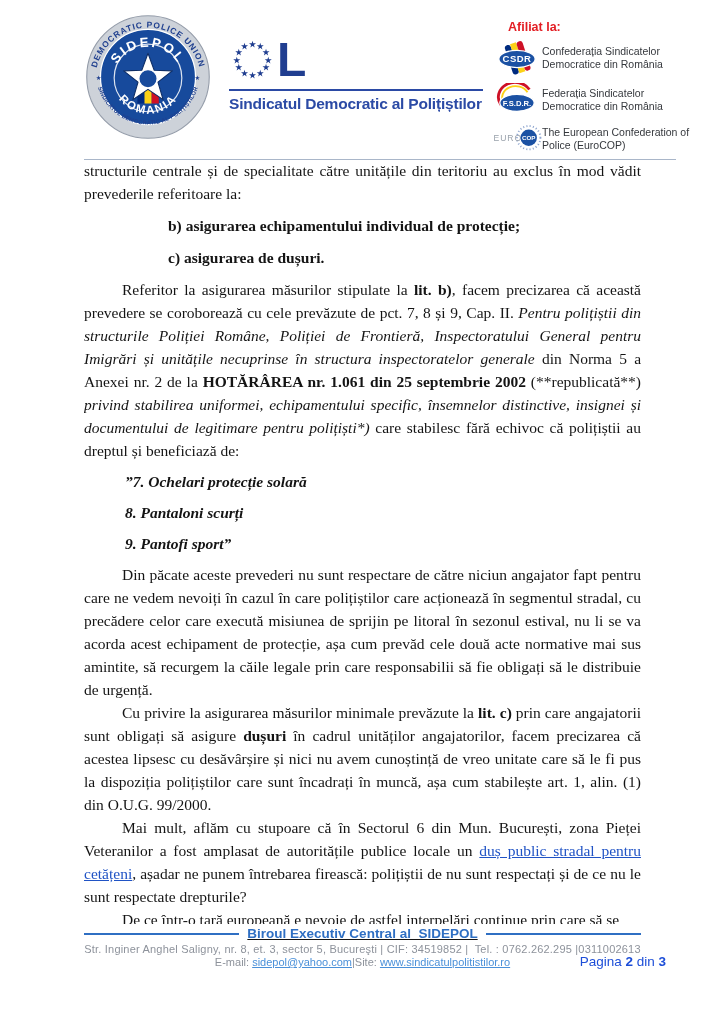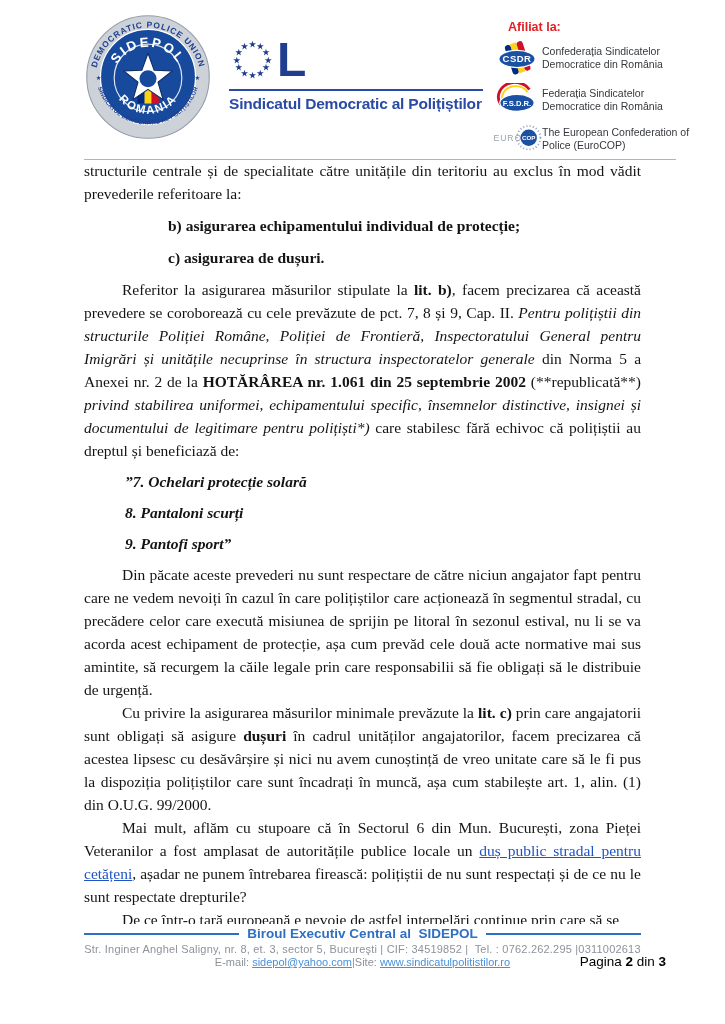--- a/index.html
+++ b/index.html
@@ -32,29 +32,29 @@
   .doc p{margin:0;}
   .indent{text-indent:38px;}
   .measures{margin:9px 0 9px 84px;}
   .measure-item{font-weight:bold;margin:9px 0;text-align:left;}
   .quotes{margin:5px 0 5px 41px;}
   .quote-item{font-weight:bold;font-style:italic;margin:8px 0;text-align:left;}
   .doclink{color:#2053c5;text-decoration:underline;cursor:pointer;}
   
   .footer{position:absolute;left:84px;width:557px;top:926px;
     font-family:"Liberation Sans",sans-serif;}
-  .footer-rule-row{display:flex;align-items:center;gap:8px;}
+  .footer-rule-row{display:flex;align-items:center;gap:8px;text-decoration:underline;}
   .frule{flex:1;height:2px;background:#2f6fc3;}
   .ftitle{color:#2f6fc3;font-weight:bold;font-size:13.5px;white-space:pre;}
   .faddress{text-align:center;font-size:11px;color:#8d929b;margin-top:2px;
     letter-spacing:0.2px;white-space:pre;}
   .fcontact{text-align:center;font-size:11px;color:#8d929b;margin-top:1px;}
   .fcontact a{color:#4a90d9;text-decoration:underline;cursor:pointer;}
   .page-num{position:absolute;right:59px;top:954px;
-    font-family:"Liberation Sans",sans-serif;font-size:13.5px;color:#000000;}
+    font-family:"Liberation Sans",sans-serif;font-size:13.5px;color:#1d4ed8;}
 </style>
 </head>
 <body>
 
 <div class="page">
 
   <div class="badge">
     <svg width="128" height="128" viewBox="0 0 140 140">
       <defs>
         <path id="ringTop" d="M 12,74 A 58,58 0 0 1 128,74"></path>

